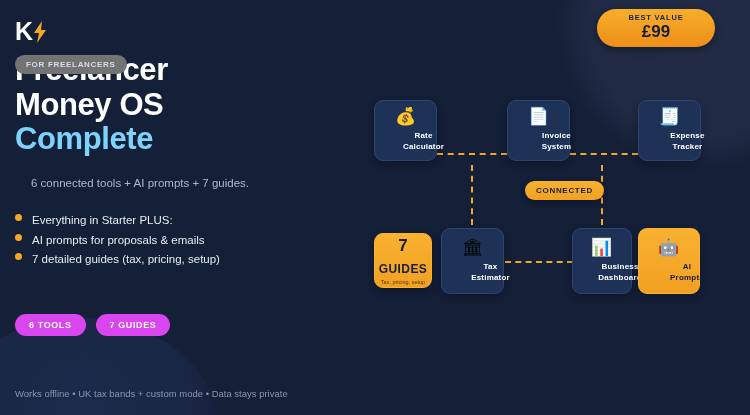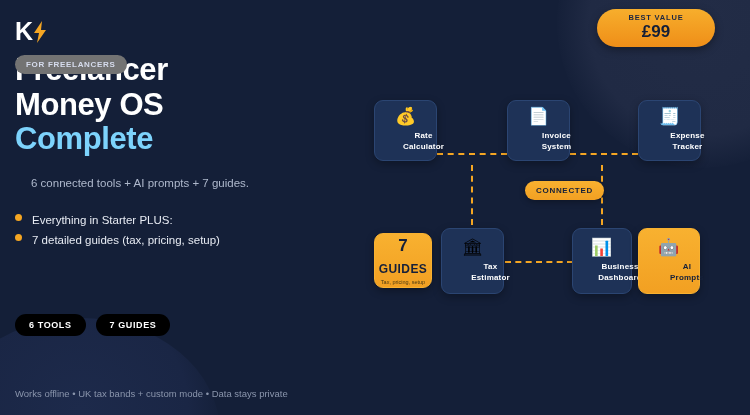--- a/index.html
+++ b/index.html
@@ -69,21 +69,21 @@
     font-size: 11.5px; color: #e7ebf3;
   }
   .bullet .dot {
     width: 7px; height: 7px; border-radius: 50%;
     background: #f5a623; margin-right: 10px; flex: none;
   }
 
   
   .pills { position: absolute; left: 15px; top: 314px; display: flex; gap: 10px; }
   .pill {
-    background: #000000; color: #ffffff;
+    background: #d946ef; color: #ffffff;
     font-size: 9px; font-weight: bold; letter-spacing: .6px;
     padding: 6px 14px; border-radius: 20px;
   }
 
   
   .footer-note {
     position: absolute; left: 15px; top: 388px;
     font-size: 9.5px; color: #8a95ac;
   }
 
@@ -176,20 +176,24 @@
 
     <div class="subhead">6 connected tools + AI prompts + 7 guides.</div>
 
     <div class="bullets">
       <div class="bullet">
         <span class="dot"></span>
         <span>Everything in Starter PLUS:</span>
       </div>
       <div class="bullet">
         <span class="dot"></span>
+        <span>AI prompts for proposals &amp; emails</span>
+      </div>
+      <div class="bullet">
+        <span class="dot"></span>
         <span>7 detailed guides (tax, pricing, setup)</span>
       </div>
     </div>
 
     <div class="pills">
       <div class="pill">6 TOOLS</div>
       <div class="pill">7 GUIDES</div>
     </div>
 
     <div class="footer-note">Works offline • UK tax bands + custom mode • Data stays private</div>

